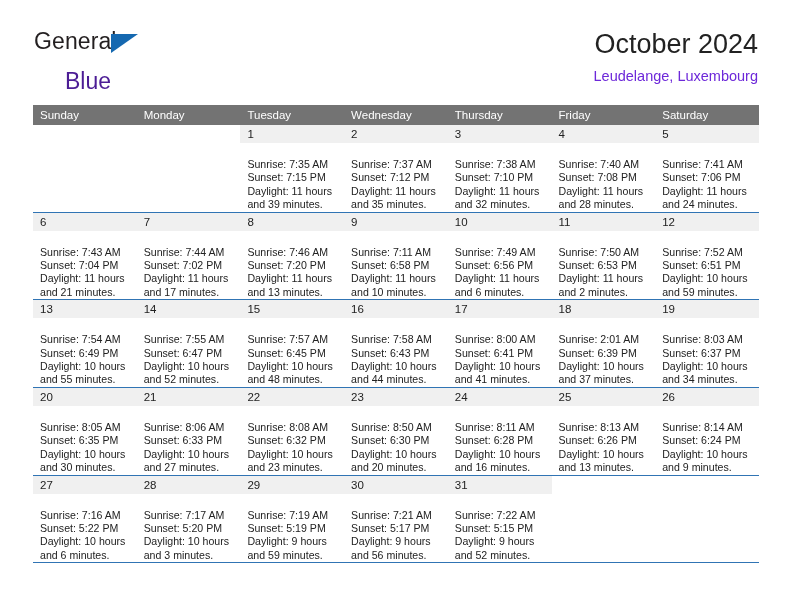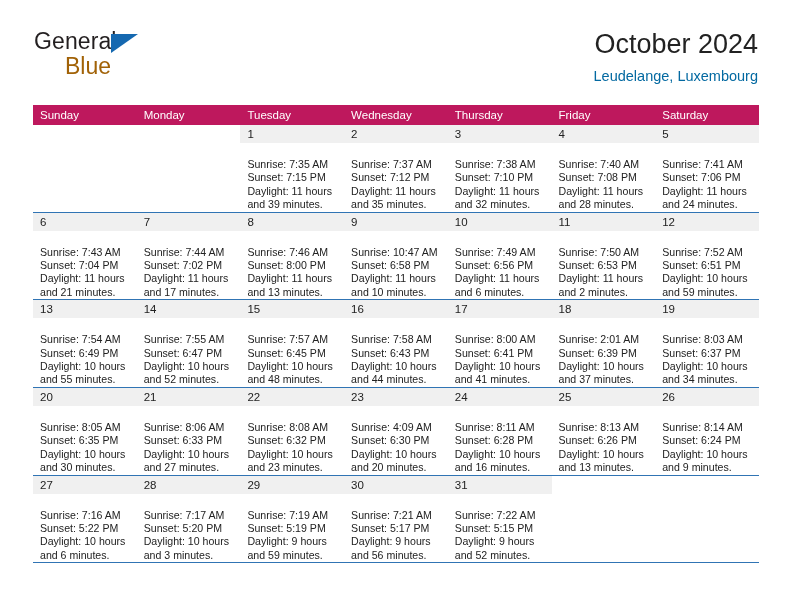--- a/index.html
+++ b/index.html
@@ -51,61 +51,61 @@
     left: 77px;
     top: 6px;
     width: 0;
     height: 0;
     border-left: 27px solid #1568b0;
     border-bottom: 19px solid transparent;
   }
   .brand-blue {
     position: absolute;
     left: 31px;
-    top: 25px;
+    top: 40px;
     font-size: 23px;
-    color: #a16207;
+    color: #4c1d95;
     font-family: "Liberation Sans", sans-serif;
   }
   .title-block {
     position: absolute;
     right: 0;
     top: 0;
     text-align: right;
   }
   .cal-title {
     font-size: 27px;
     color: #222222;
     line-height: 32px;
     font-weight: normal;
     margin: 0;
     white-space: nowrap;
   }
   .cal-location {
     font-size: 14.5px;
-    color: #0369a1;
+    color: #6d28d9;
     line-height: 20px;
     margin: 6px 0 0 0;
     white-space: nowrap;
   }
 
   
   .calendar {
     position: absolute;
     left: 33px;
     top: 105px;
     width: 726px;
   }
   table.cal-table {
     border-collapse: collapse;
     table-layout: fixed;
     width: 726px;
   }
   table.cal-table th {
-    background: #be185d;
+    background: #737373;
     color: #ffffff;
     font-weight: normal;
     font-size: 11.5px;
     text-align: left;
     padding: 4px 0 4px 7px;
     height: 12px;
     border: none;
   }
   table.cal-table td {
     vertical-align: top;
@@ -246,29 +246,29 @@
                 <div>Sunrise: 7:44 AM</div>
                 <div>Sunset: 7:02 PM</div>
                 <div class="daylight-line">Daylight: 11 hours</div>
                 <div class="daylight-line">and 17 minutes.</div>
               </div>
             </td>
             <td class="day-cell">
               <div class="daynum-bar">8</div>
               <div class="cell-body">
                 <div>Sunrise: 7:46 AM</div>
-                <div>Sunset: 8:00 PM</div>
+                <div>Sunset: 7:20 PM</div>
                 <div class="daylight-line">Daylight: 11 hours</div>
                 <div class="daylight-line">and 13 minutes.</div>
               </div>
             </td>
             <td class="day-cell">
               <div class="daynum-bar">9</div>
               <div class="cell-body">
-                <div>Sunrise: 10:47 AM</div>
+                <div>Sunrise: 7:11 AM</div>
                 <div>Sunset: 6:58 PM</div>
                 <div class="daylight-line">Daylight: 11 hours</div>
                 <div class="daylight-line">and 10 minutes.</div>
               </div>
             </td>
             <td class="day-cell">
               <div class="daynum-bar">10</div>
               <div class="cell-body">
                 <div>Sunrise: 7:49 AM</div>
                 <div>Sunset: 6:56 PM</div>
@@ -384,21 +384,21 @@
               <div class="cell-body">
                 <div>Sunrise: 8:08 AM</div>
                 <div>Sunset: 6:32 PM</div>
                 <div class="daylight-line">Daylight: 10 hours</div>
                 <div class="daylight-line">and 23 minutes.</div>
               </div>
             </td>
             <td class="day-cell">
               <div class="daynum-bar">23</div>
               <div class="cell-body">
-                <div>Sunrise: 4:09 AM</div>
+                <div>Sunrise: 8:50 AM</div>
                 <div>Sunset: 6:30 PM</div>
                 <div class="daylight-line">Daylight: 10 hours</div>
                 <div class="daylight-line">and 20 minutes.</div>
               </div>
             </td>
             <td class="day-cell">
               <div class="daynum-bar">24</div>
               <div class="cell-body">
                 <div>Sunrise: 8:11 AM</div>
                 <div>Sunset: 6:28 PM</div>

